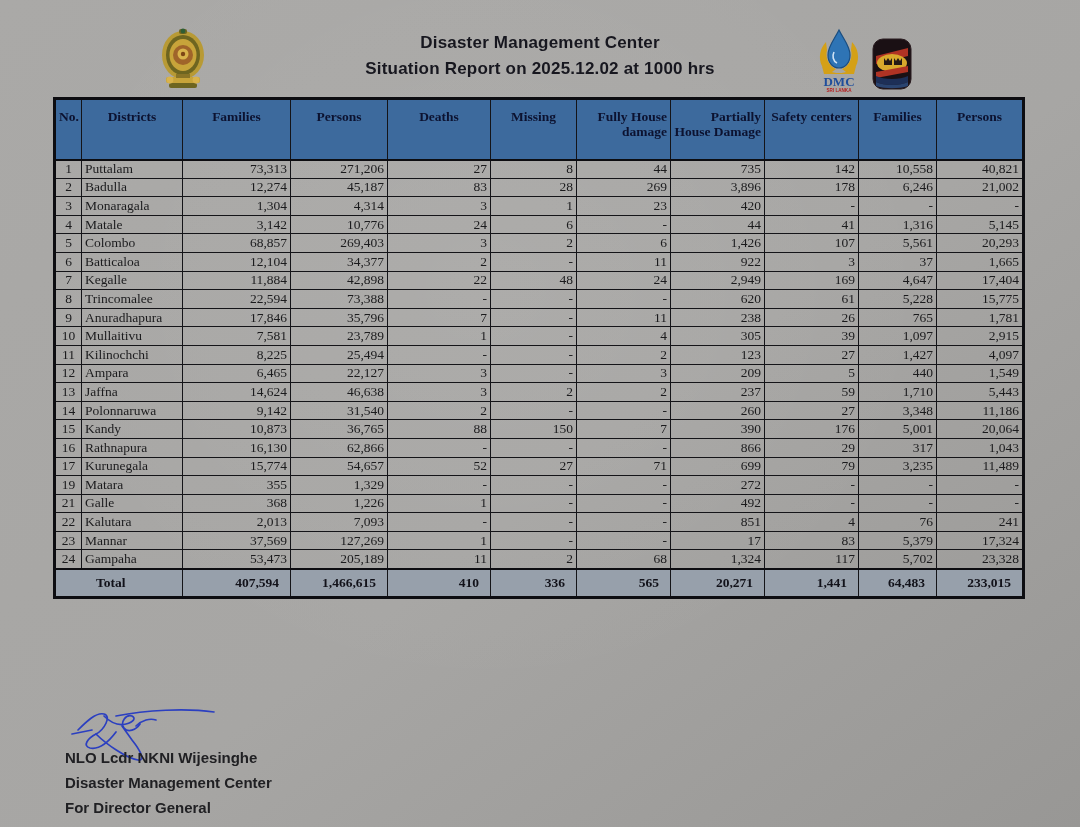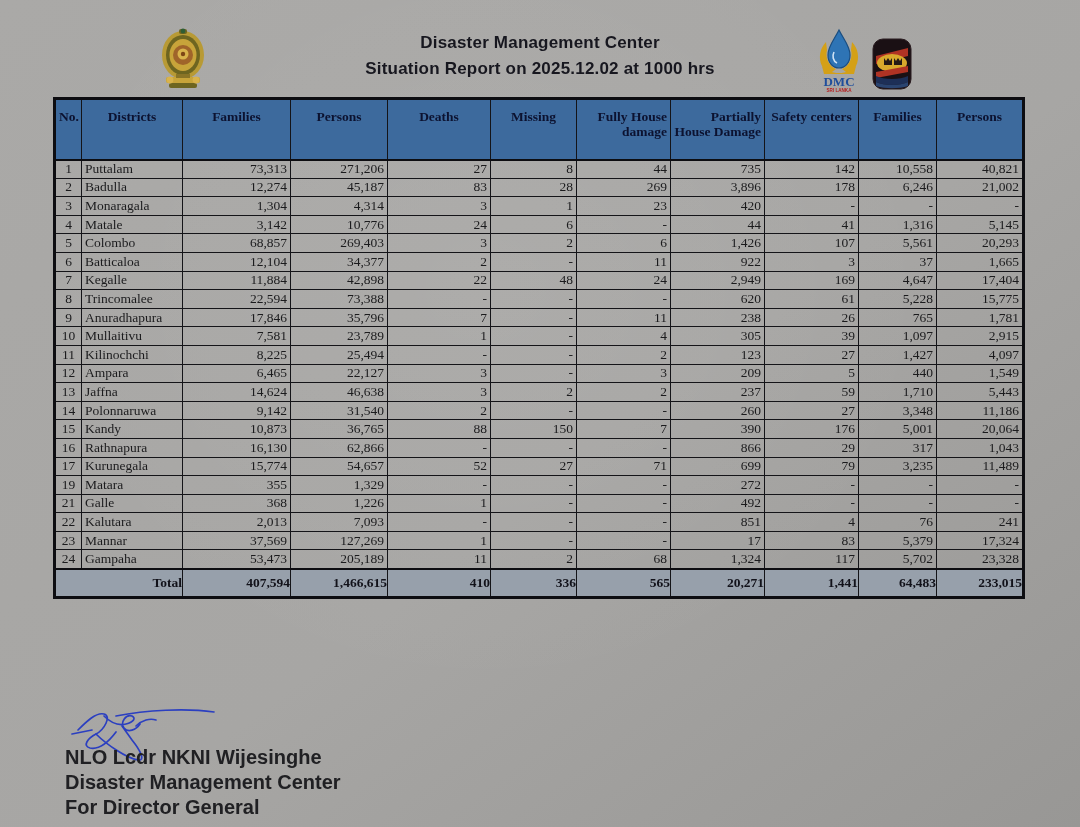--- a/index.html
+++ b/index.html
@@ -42,27 +42,27 @@
   th.h-center { text-align:center; }
   th.h-right  { text-align:right; }
   .report-table tbody td { height:18.6px; padding:0 3px; }
   td.c-no   { text-align:center; padding:0 1px; }
   td.c-dist { text-align:left;margin-left:36px; }
   td.c-num  { text-align:right; }
   .report-table tfoot td, .report-table tfoot th {
     background:#97a0ab; font-weight:bold; height:29px;
     border-top:2.4px solid #0d0d11; font-size:13.5px; color:#12121a;
   }
-  .report-table tfoot .t-label { text-align:right;padding-left:40px; }
-  .report-table tfoot td { text-align:right; padding:0 0; }
+  .report-table tfoot .t-label { text-align:left;padding-left:40px; }
+  .report-table tfoot td { text-align:right; padding:0 11px; }
 
   
   .signature { position:absolute; left:66px; top:700px; }
   .sign-block { position:absolute; left:65px; top:745px; }
-  .sign-line { font-size:20px; font-weight:bold; color:#202023; line-height:25px; }
+  .sign-line { font-size:15px; font-weight:bold; color:#202023; line-height:25px; }
 </style>
 </head>
 <body>
 
 <div class="page">
 
   <svg class="emblem" width="62" height="66" viewBox="0 0 62 66">
     <ellipse cx="31" cy="28" rx="21" ry="24" fill="#b89a35"></ellipse>
     <ellipse cx="31" cy="28" rx="17" ry="20" fill="#6e6520"></ellipse>
     <ellipse cx="31" cy="28" rx="13.5" ry="16" fill="#c8a43a"></ellipse>

